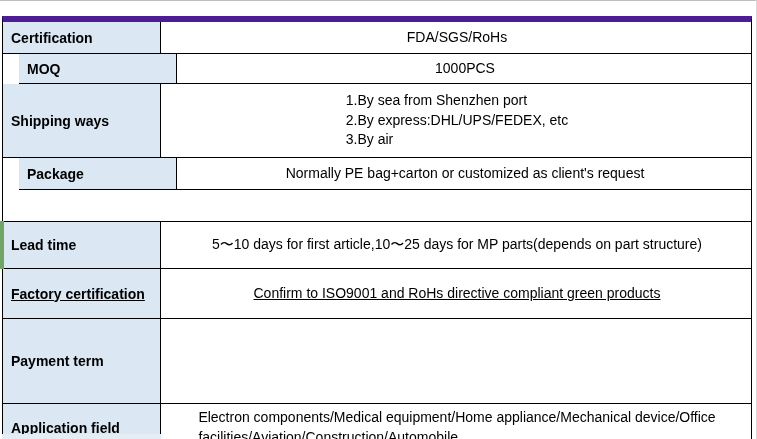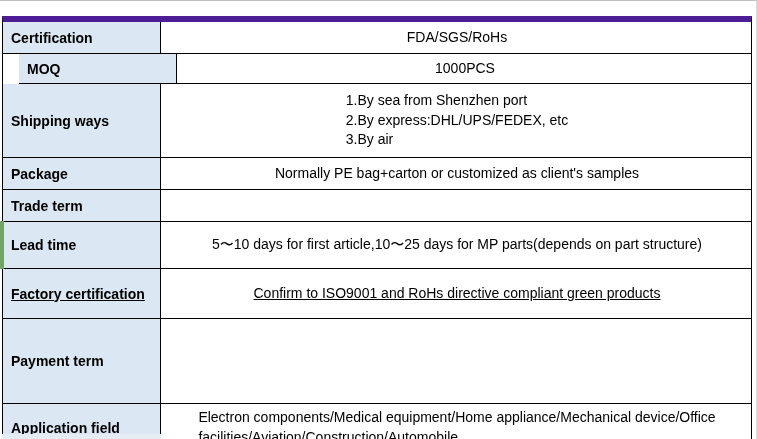--- a/index.html
+++ b/index.html
@@ -43,21 +43,21 @@
 
   .row {
     display: flex;
     box-sizing: border-box;
     border-bottom: 1px solid #000000;
     position: relative;
   }
   .row-certification   { height: 32px; }
   .row-moq             { height: 30px; margin-left: 16px; }
   .row-shipping        { height: 74px; }
-  .row-package         { height: 32px; }
+  .row-package         { height: 32px; margin-left: 16px; }
   .row-trade-term      { height: 32px; }
   .row-lead-time       { height: 47px; }
   .row-factory-cert    { height: 50px; text-decoration: underline; }
   .row-payment-term    { height: 85px; }
   .row-application     { height: 48px; }
 
   .cell {
     box-sizing: border-box;
     display: flex;
     align-items: center;
@@ -129,26 +129,25 @@
     <div class="cell value-cell">
       <span class="value-text">1.By sea from Shenzhen port
 2.By express:DHL/UPS/FEDEX, etc
 3.By air</span>
     </div>
   </div>
 
   <div class="row row-package">
     <div class="cell label-cell">Package</div>
     <div class="cell value-cell">
-      <span class="value-text">Normally PE bag+carton or customized as client's samples</span>
+      <span class="value-text">Normally PE bag+carton or customized as client's request</span>
     </div>
   </div>
 
   <div class="row row-trade-term">
-    <div class="cell label-cell">Trade term</div>
   </div>
 
   <div class="row row-lead-time">
     <div class="accent-bar"></div>
     <div class="cell label-cell">Lead time</div>
     <div class="cell value-cell">
       <span class="value-text">5〜10 days for first article,10〜25 days for MP parts(depends on part structure)</span>
     </div>
   </div>
 

